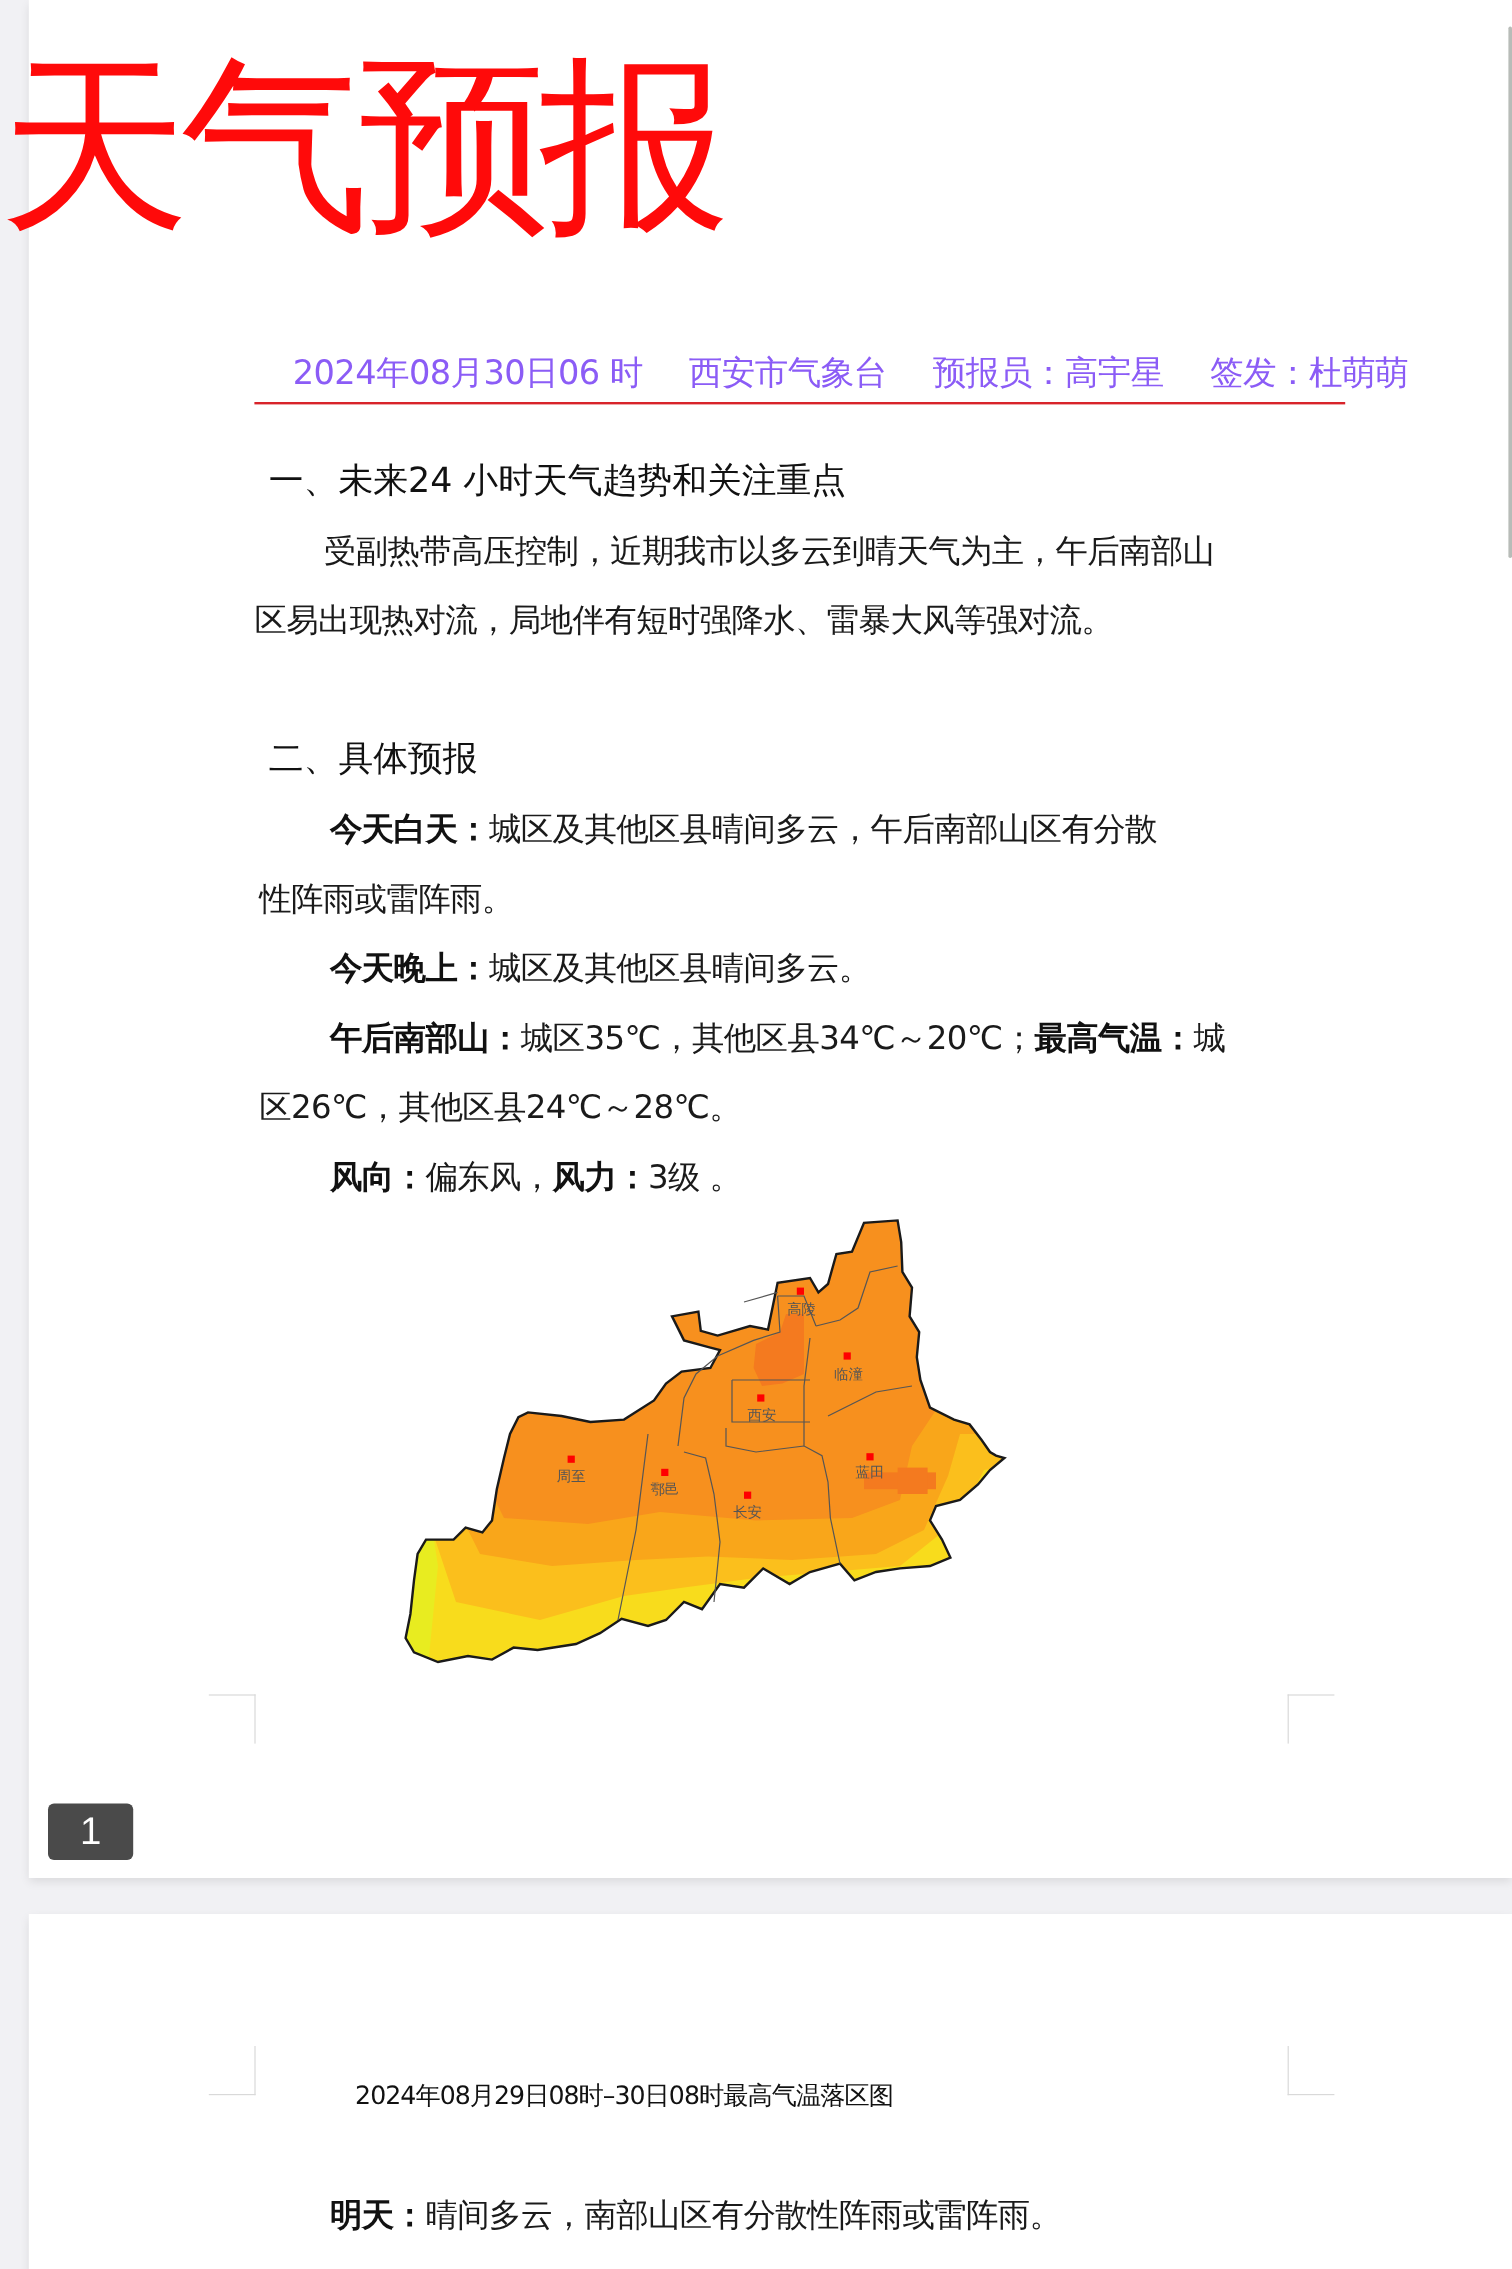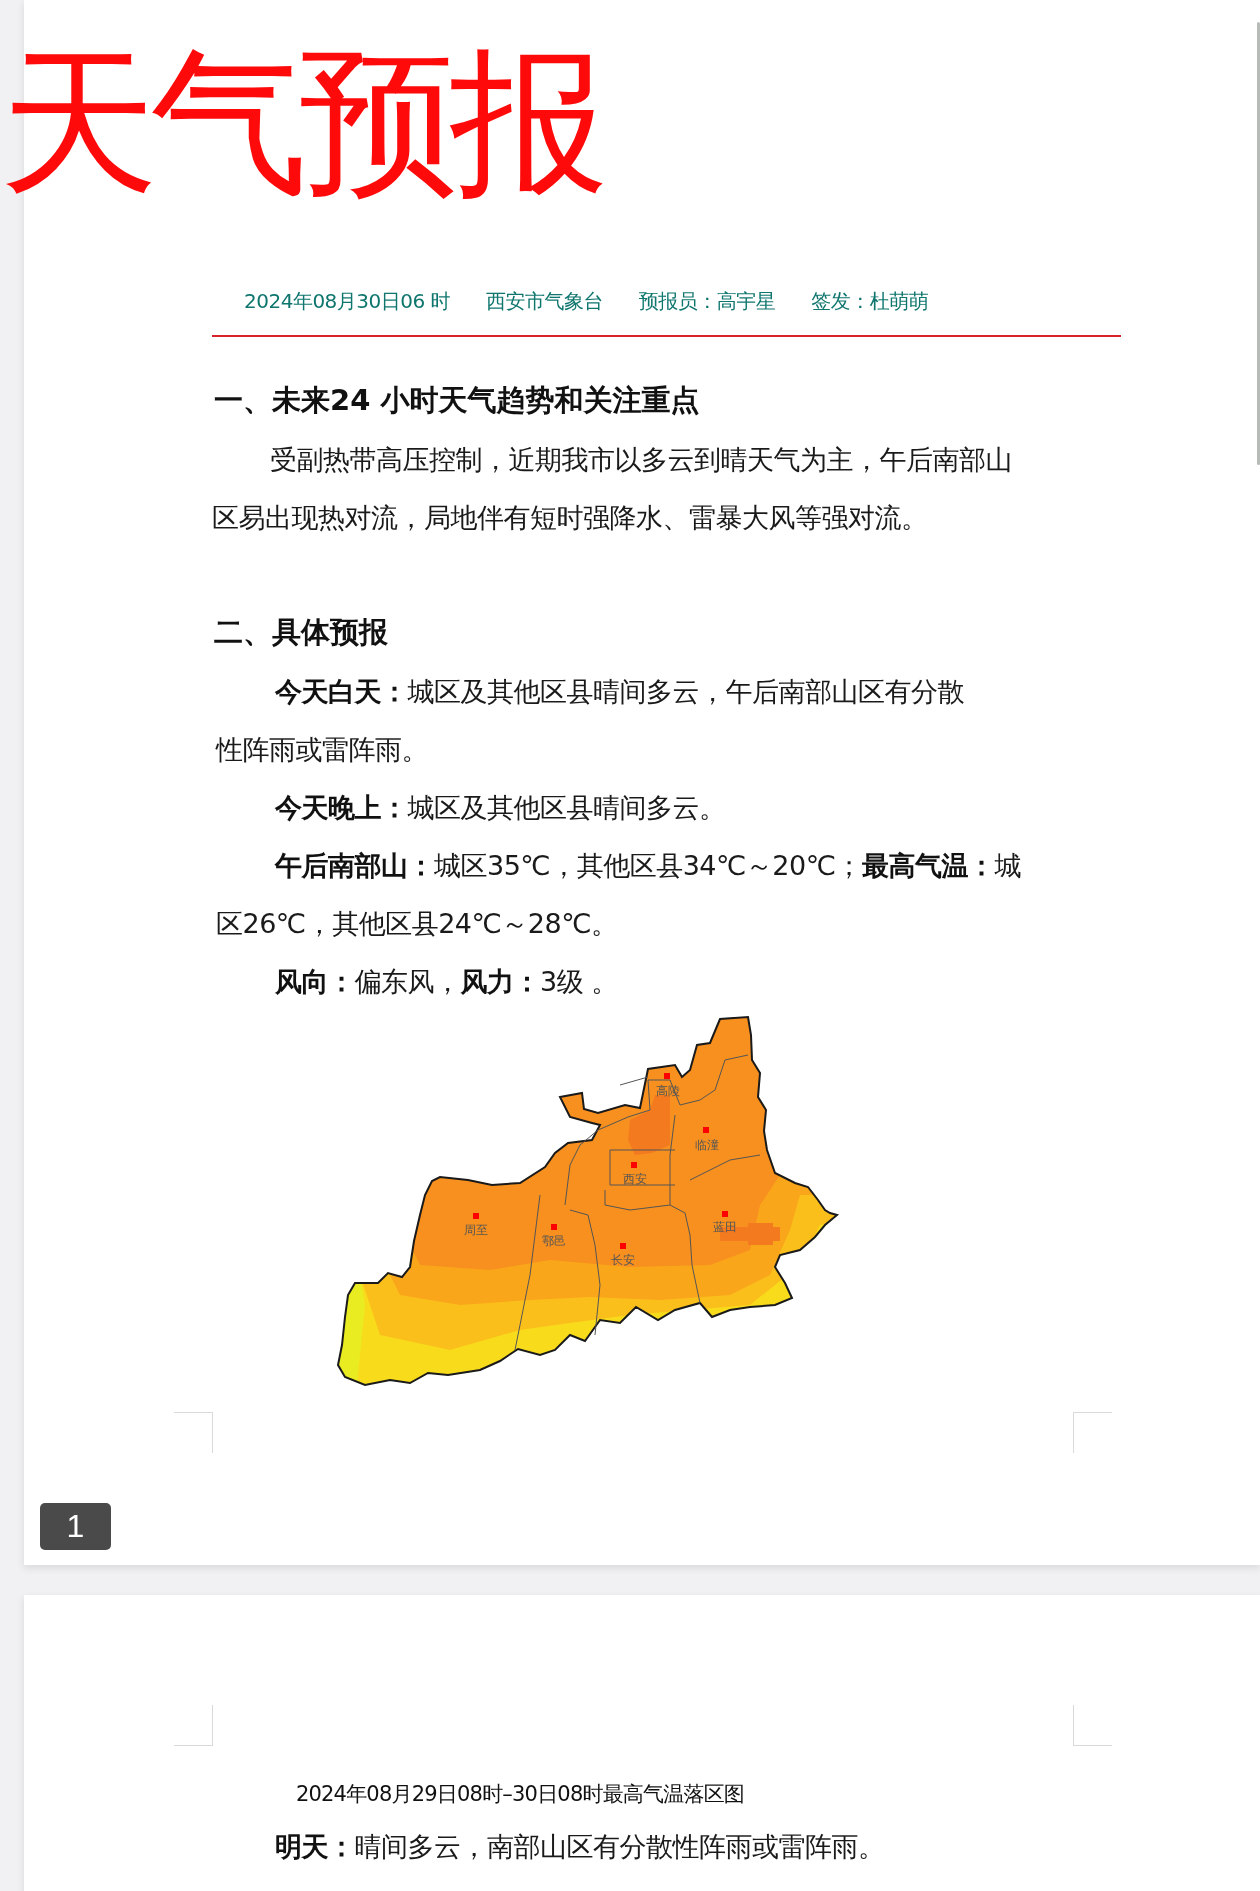--- a/index.html
+++ b/index.html
@@ -14,37 +14,37 @@
     box-shadow:0 3px 8px rgba(0,0,0,0.10);
   }
   #page1 { top:0; height:1565px; }
   #page2 { top:1595px; height:320px; }
   .title {
     position:absolute; left:0; width:1132px; top:32px; text-align:left;
     font-size:158px; line-height:180px; color:#ff0a0a; letter-spacing:-8px;
     font-family:"DejaVu Sans",sans-serif;
   }
   .meta {
-    position:absolute; top:286px; left:244px; font-size:20px; line-height:30px;
-    color:#0f766e; white-space:nowrap; letter-spacing:-0.5px;
+    position:absolute; top:296px; left:244px; font-size:28px; line-height:30px;
+    color:#8b5cf6; white-space:nowrap; letter-spacing:-0.5px;
   }
   .meta span { margin-right:30px; }
   .redline { position:absolute; top:335px; left:212px; width:909px; height:2px; background:#d8232a; }
-  .h { position:absolute; left:214px; font-size:29px; font-weight:bold; line-height:36px; white-space:nowrap; }
+  .h { position:absolute; left:224px; font-size:29px; font-weight:normal; line-height:36px; white-space:nowrap; }
   .p { position:absolute; font-size:27px; line-height:34px; white-space:nowrap; letter-spacing:-0.5px; color:#1a1a1a; }
   .p b { font-weight:bold; color:#111; }
   .map { position:absolute; left:330px; top:1005px; width:660px; height:390px; }
   .corner { position:absolute; width:38px; height:40px; border-color:#d9d9d9; border-style:solid; border-width:0; }
   .scroll { position:absolute; left:1257px; top:22px; width:3px; height:443px; background:#b8bcb8; border-radius:2px; }
   .badge {
     position:absolute; left:40px; top:1503px; width:71px; height:47px; border-radius:5px;
     background:#4a4a4a; color:#fff; font-size:32px; line-height:47px; text-align:center;
     font-family:"Liberation Sans",sans-serif;
   }
-  .caption { position:absolute; left:0; width:1040px; top:1780px; text-align:center; font-size:21px; line-height:28px; letter-spacing:-0.8px; }
+  .caption { position:absolute; left:0; width:1040px; top:1732px; text-align:center; font-size:21px; line-height:28px; letter-spacing:-0.8px; }
 </style>
 </head>
 <body>
 
 <div class="page" id="page1"></div>
 <div class="page" id="page2"></div>
 
 <div class="scroll"></div>
 
 <div class="title">天气预报</div>

